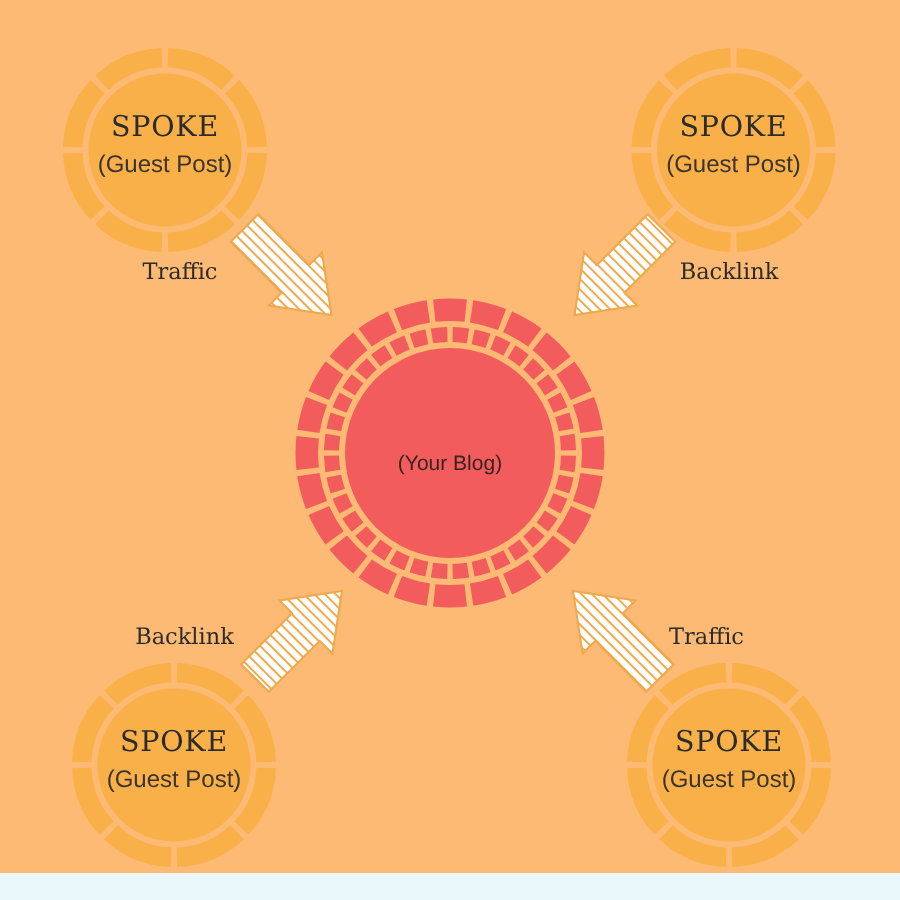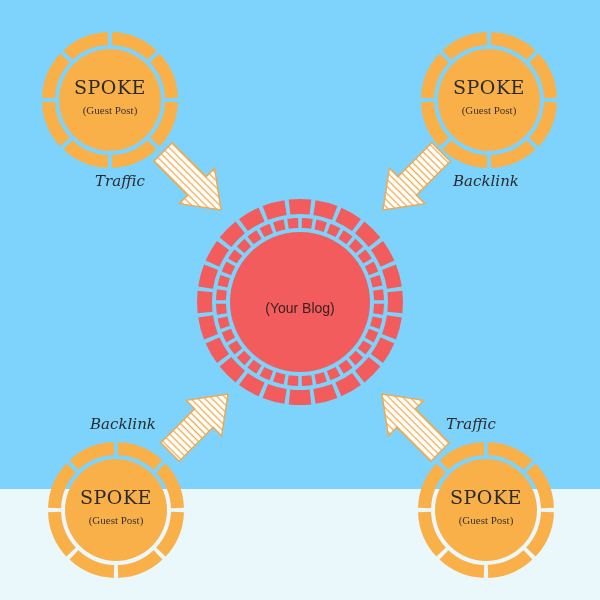--- a/index.html
+++ b/index.html
@@ -6,22 +6,22 @@
       margin: 0;
       padding: 0;
       width: 600px;
       height: 600px;
       overflow: hidden;
       background: #EAF8FB;
     }
     .stage {
       position: relative;
       width: 600px;
-      height: 489px;
-      background: #7dd3fc;
+      height: 582px;
+      background: #fdba74;
     }
     svg.diagram {
       position: absolute;
       left: 0;
       top: 0;
       width: 600px;
       height: 600px;
     }
     .node-text {
       position: absolute;
@@ -31,22 +31,22 @@
       pointer-events: none;
     }
     .spoke-title {
       font-family: "DejaVu Serif", "Liberation Serif", serif;
       font-size: 19px;
       letter-spacing: 0.5px;
       line-height: 1;
       display: block;
     }
     .spoke-sub {
-      font-family: Liberation Serif, serif;
-      font-size: 11px;
+      font-family: Liberation Sans, sans-serif;
+      font-size: 16px;
       line-height: 1;
       display: block;
       margin-top: 8px;
       color: #3a3330;
     }
     .hub-title {
       font-family: "DejaVu Serif", "Liberation Serif", serif;
       font-size: 36px;
       line-height: 1;
       display: block;
@@ -61,21 +61,20 @@
       margin-top: 12px;
       color: #3a2222;
     }
     .flow-label {
       position: absolute;
       font-family: "DejaVu Serif", "Liberation Serif", serif;
       font-size: 15px;
       color: #2b2b2b;
       transform: translate(-50%, -50%);
       white-space: nowrap;
-      font-style: italic;
     }
   </style>
 </head>
 <body>
 
 <div class="stage">
 
   <svg class="diagram" viewBox="0 0 600 600" xmlns="http://www.w3.org/2000/svg">
     <defs>
       <pattern id="hatchH" patternUnits="userSpaceOnUse" width="6" height="5">

